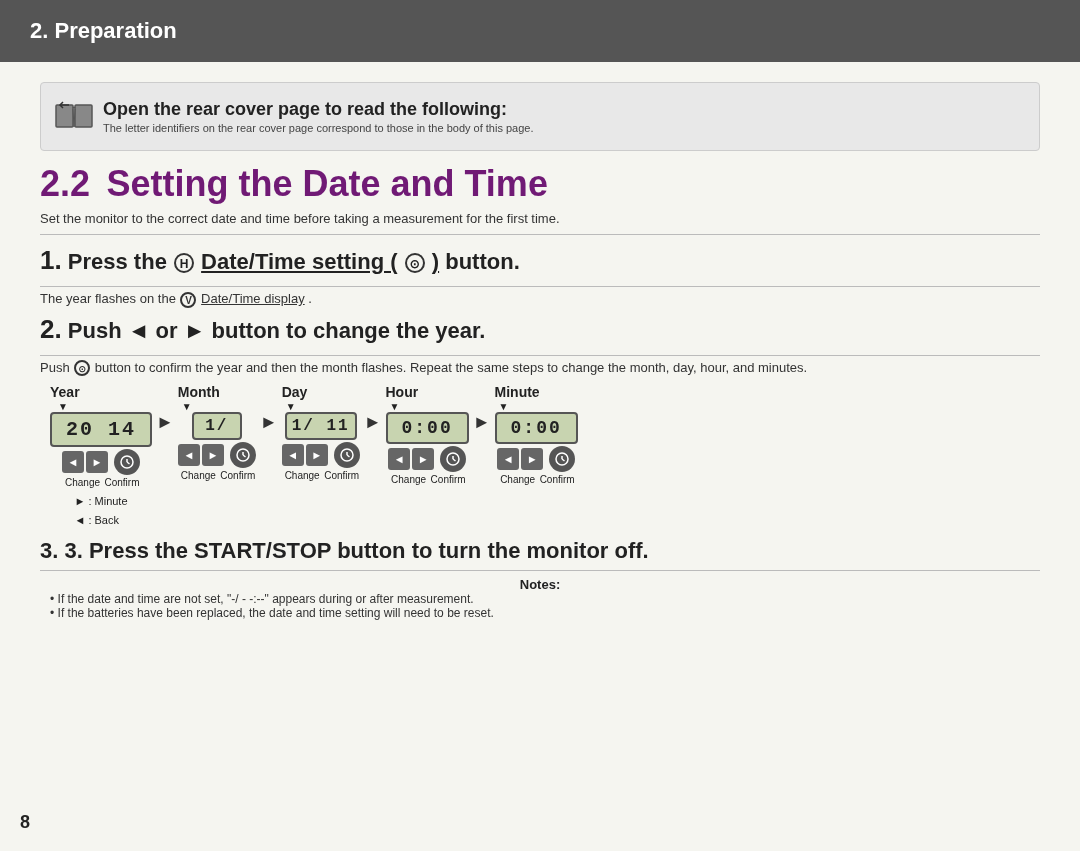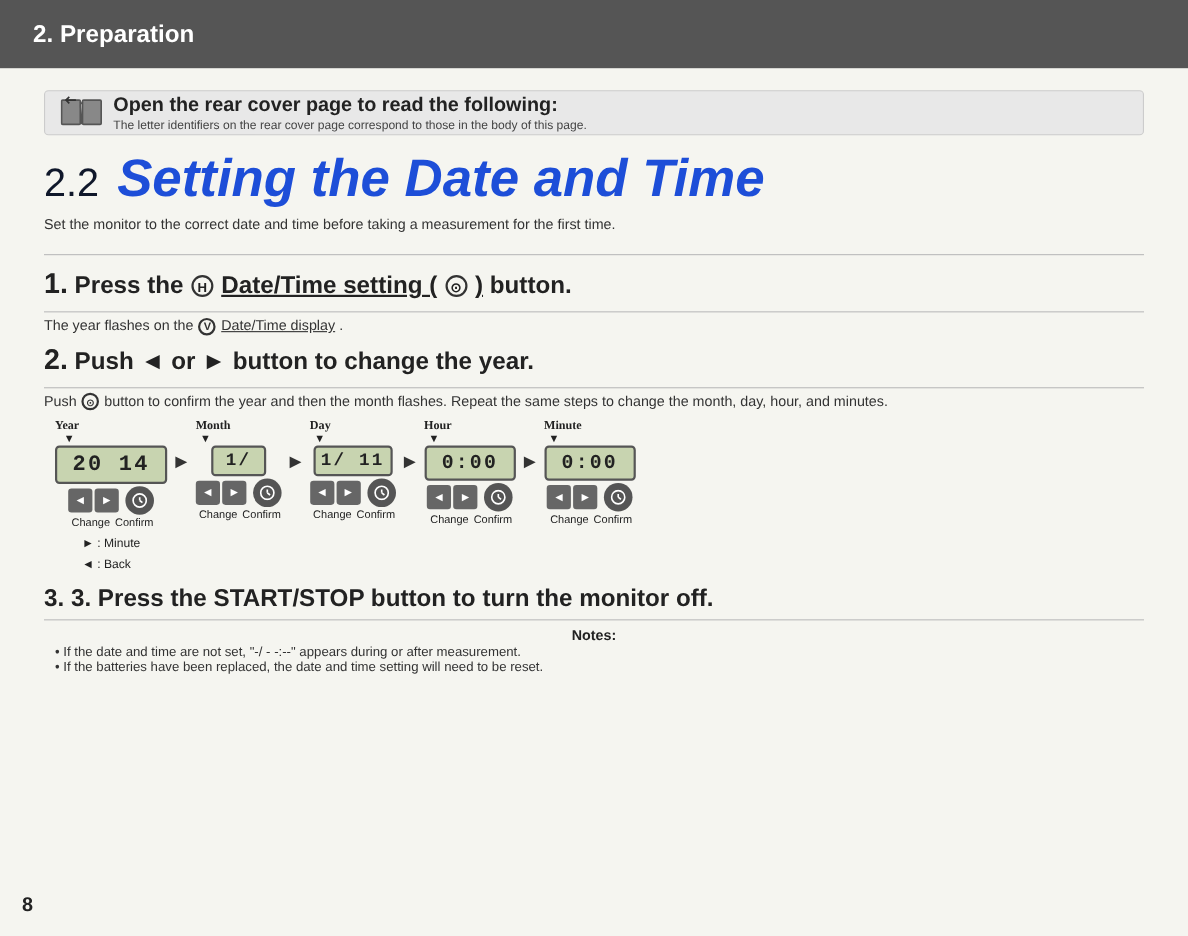--- a/index.html
+++ b/index.html
@@ -25,21 +25,21 @@
     
     .main-content {
       padding: 20px 40px 20px 40px;
     }
 
     
     .rear-cover-notice {
       background: #e8e8e8;
       border: 1px solid #ccc;
       border-radius: 4px;
-      padding: 2px 14px;
+      padding: 16px 14px;
       display: flex;
       align-items: flex-start;
       margin-bottom: 12px;
       gap: 10px;
     }
     .rear-cover-icon {
       width: 38px;
       height: 32px;
       flex-shrink: 0;
       margin-top: 2px;
@@ -52,40 +52,39 @@
     }
     .rear-cover-subtitle {
       font-size: 11px;
       color: #444;
       margin-top: 2px;
     }
 
     
     .section-number {
       font-size: 36px;
-      font-weight: normal;
-      color: #0f172a;
+      font-weight: bold;
+      color: #701a75;
       display: inline;
       text-align: center;
     }
     .section-title {
-      font-size: 48px;
-      font-weight: bold;
-      color: #1d4ed8;
-      font-style: italic;
+      font-size: 36px;
+      font-weight: bold;
+      color: #701a75;
     }
     .section-title-row {
       margin-bottom: 6px;
     }
     .section-desc {
       font-size: 13px;
       color: #333;
       margin-bottom: 10px;
       border-bottom: 1px solid #bbb;
-      padding-bottom: 20px;
+      padding-bottom: 8px;
     }
 
     
     .step-header {
       font-size: 22px;
       font-weight: bold;
       color: #222;
       margin-bottom: 4px;
       border-bottom: 1px solid #bbb;
       padding-bottom: 10px;
@@ -136,26 +135,25 @@
 
     
     .diag-block {
       display: flex;
       flex-direction: column;
       align-items: center;
       position: relative;
     }
 
     .diag-label {
-      font-size: 11px;
+      font-size: 14px;
       font-weight: bold;
       color: #222;
       align-self: flex-start;
       margin-bottom: 1px;
-      font-family: Liberation Serif, serif;
     }
 
     
     .lcd-display {
       background: #c8d4b0;
       border: 2px solid #555;
       border-radius: 4px;
       padding: 4px 14px;
       font-family: 'Courier New', monospace;
       font-size: 20px;

